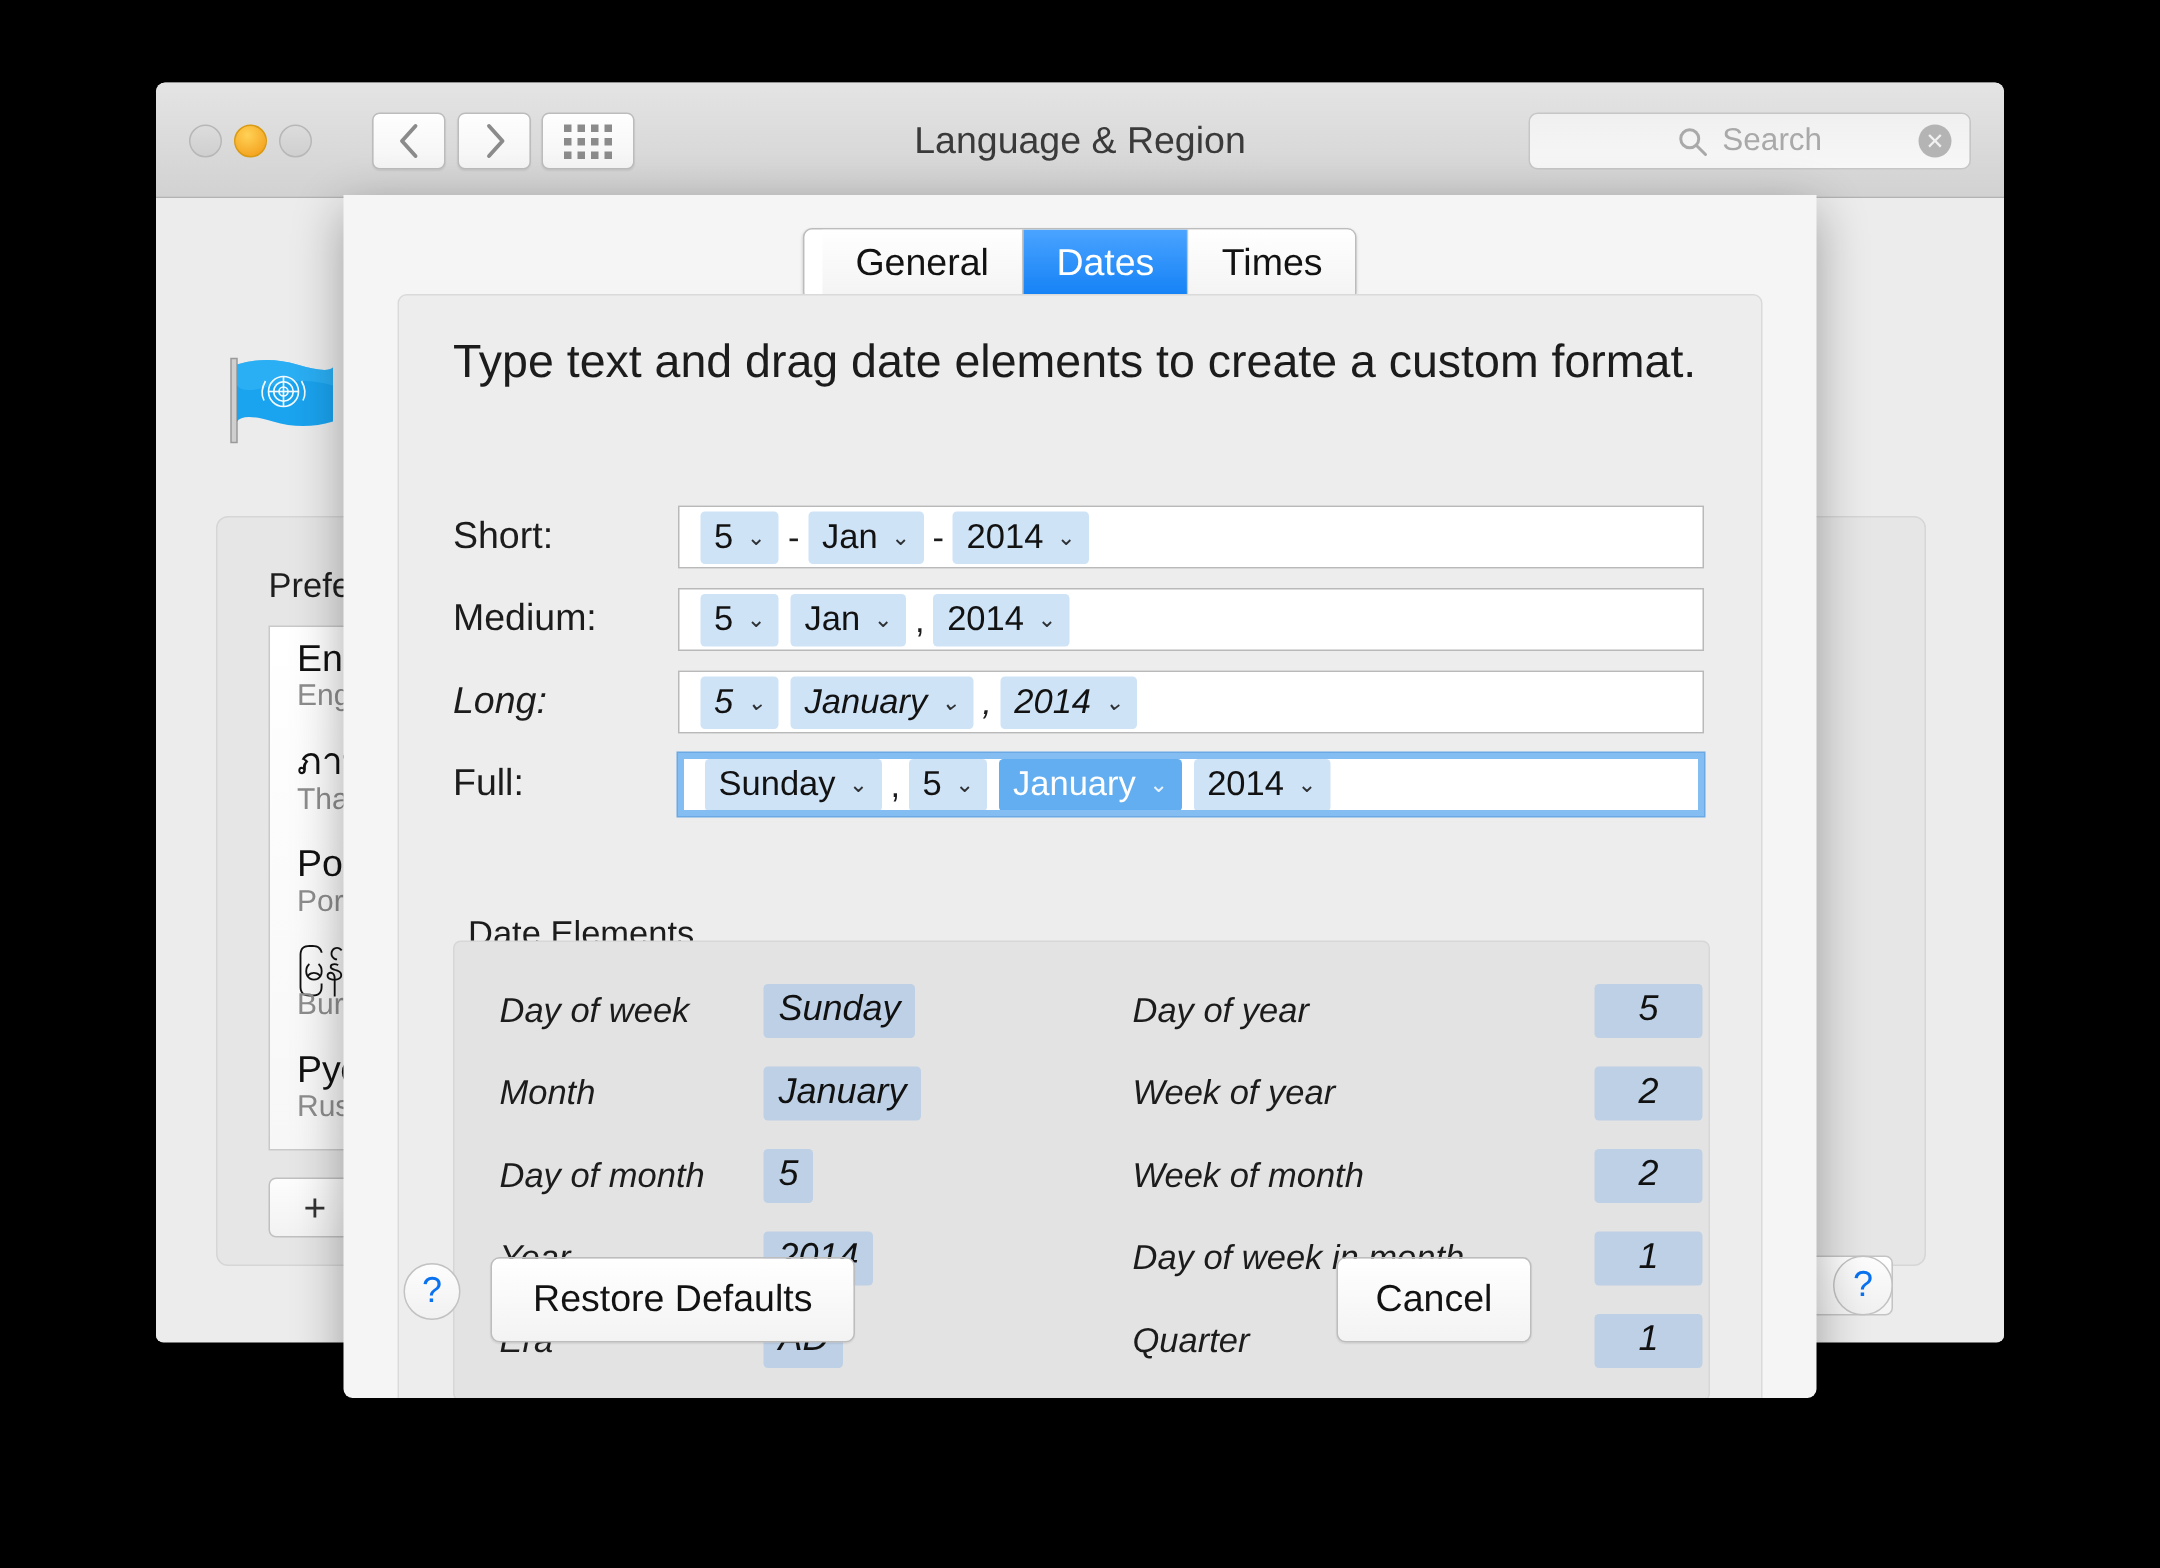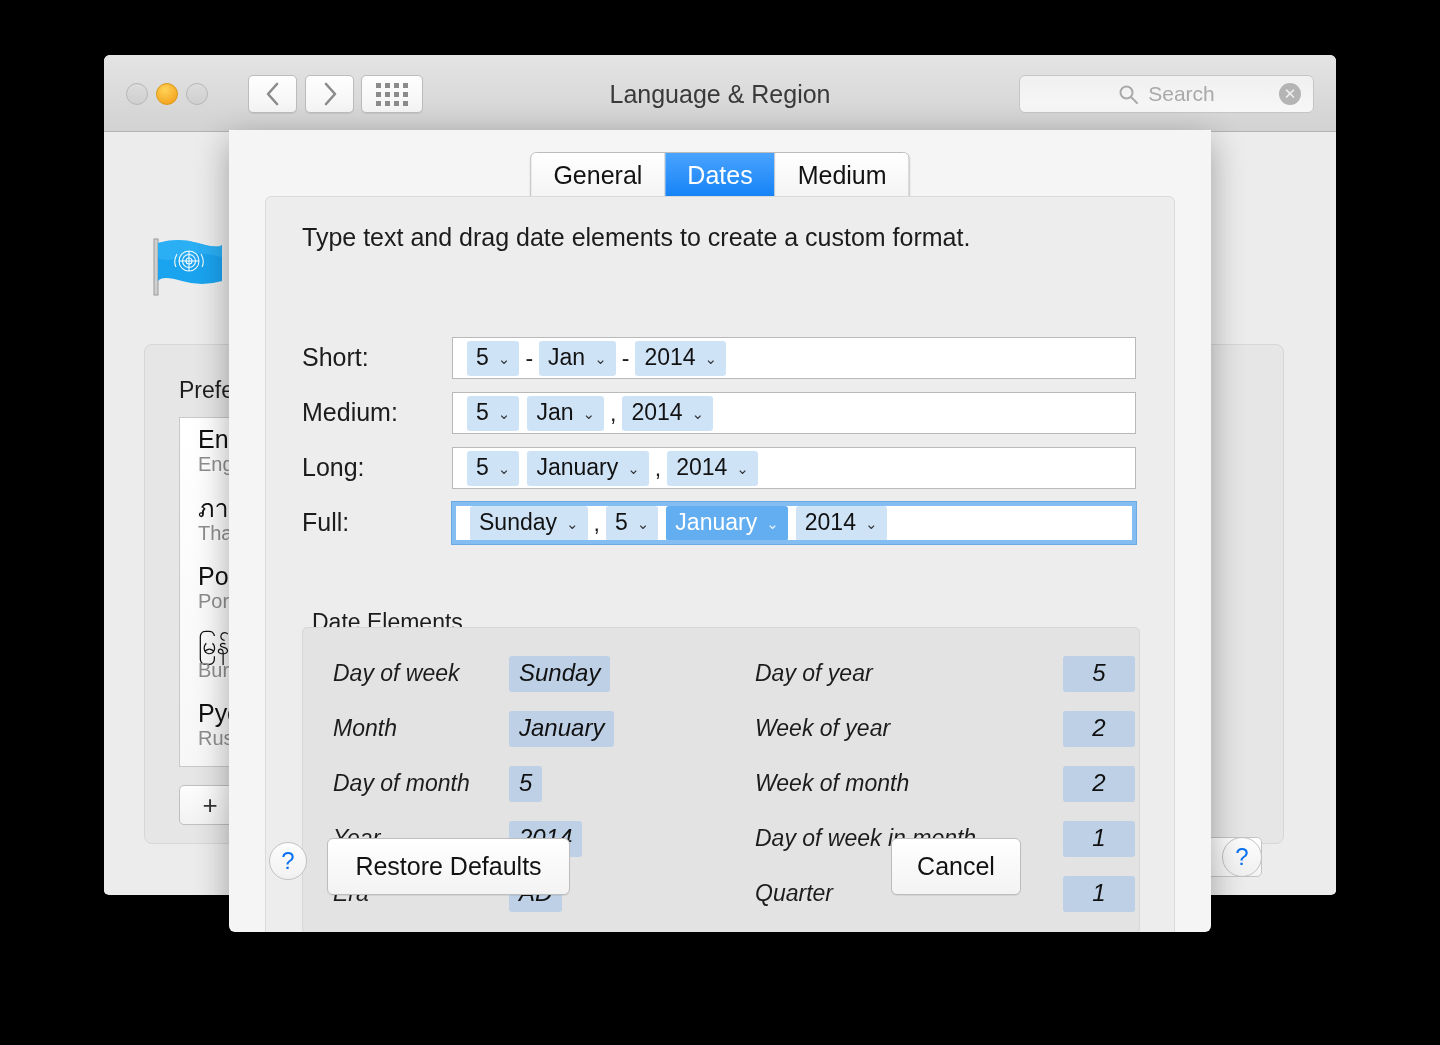--- a/index.html
+++ b/index.html
@@ -137,20 +137,21 @@
   }
 
   #segmented {
     position: absolute; left: 50%; top: 22px; transform: translateX(-50%);
     display: flex;
     border: 1px solid #bcbcbc;
     border-radius: 6px;
     overflow: hidden;
     box-shadow: 0 1px 2px rgba(0,0,0,.12);
     background: #fff;
+    padding-left: 12px;
   }
   .seg {
     padding: 8px 22px 10px;
     font-size: 25px; color: #121212;
     background: linear-gradient(to bottom,#ffffff,#f3f3f3);
     border-right: 1px solid #c4c4c4;
   }
   .seg:last-child { border-right: none; }
   .seg.active {
     background: linear-gradient(to bottom,#4aa3ff 0%, #1180f5 100%);
@@ -159,21 +160,21 @@
 
   #sheet-panel {
     position: absolute; left: 36px; top: 66px;
     width: 910px; height: 774px;
     background: #ededed;
     border: 1px solid #dadada;
     border-radius: 6px;
   }
   #instruction {
     position: absolute; left: 36px; top: 26px;
-    font-size: 25px; color: #1c1c1c;
+    font-size: 31px; color: #1c1c1c;
   }
 
   
   .fmt-row { position: absolute; left: 0; width: 100%; height: 52px; margin-top: 36px; }
   .fmt-label {
     position: absolute; left: 36px; top: 6px;
     font-size: 25px; color: #1c1c1c;
   }
   .fmt-field {
     position: absolute; left: 186px;
@@ -377,21 +378,21 @@
     <div id="bottom-popup-ghost"></div>
     <div id="help-button-main">?</div>
   </div>
 </div>
 
 <div id="sheet">
 
   <div id="segmented">
     <div class="seg">General</div>
     <div class="seg active">Dates</div>
-    <div class="seg">Medium</div>
+    <div class="seg">Times</div>
   </div>
 
   <div id="sheet-panel">
 
     <div id="instruction">Type text and drag date elements to create a custom format.</div>
 
     <div class="fmt-row" style="top:104px;">
       <div class="fmt-label">Short:</div>
       <div class="fmt-field">
         <span class="token">
@@ -423,21 +424,21 @@
             <span class="chev">⌄</span>
           </span>
         <span class="sep">,</span>
         <span class="token">
             <span>2014</span>
             <span class="chev">⌄</span>
           </span>
       </div>
     </div>
 
-    <div class="fmt-row" style="top:214px;">
+    <div class="fmt-row" style="top:214px;font-style:italic;">
       <div class="fmt-label">Long:</div>
       <div class="fmt-field">
         <span class="token">
             <span>5</span>
             <span class="chev">⌄</span>
           </span>
         <span class="token">
             <span>January</span>
             <span class="chev">⌄</span>
           </span>

